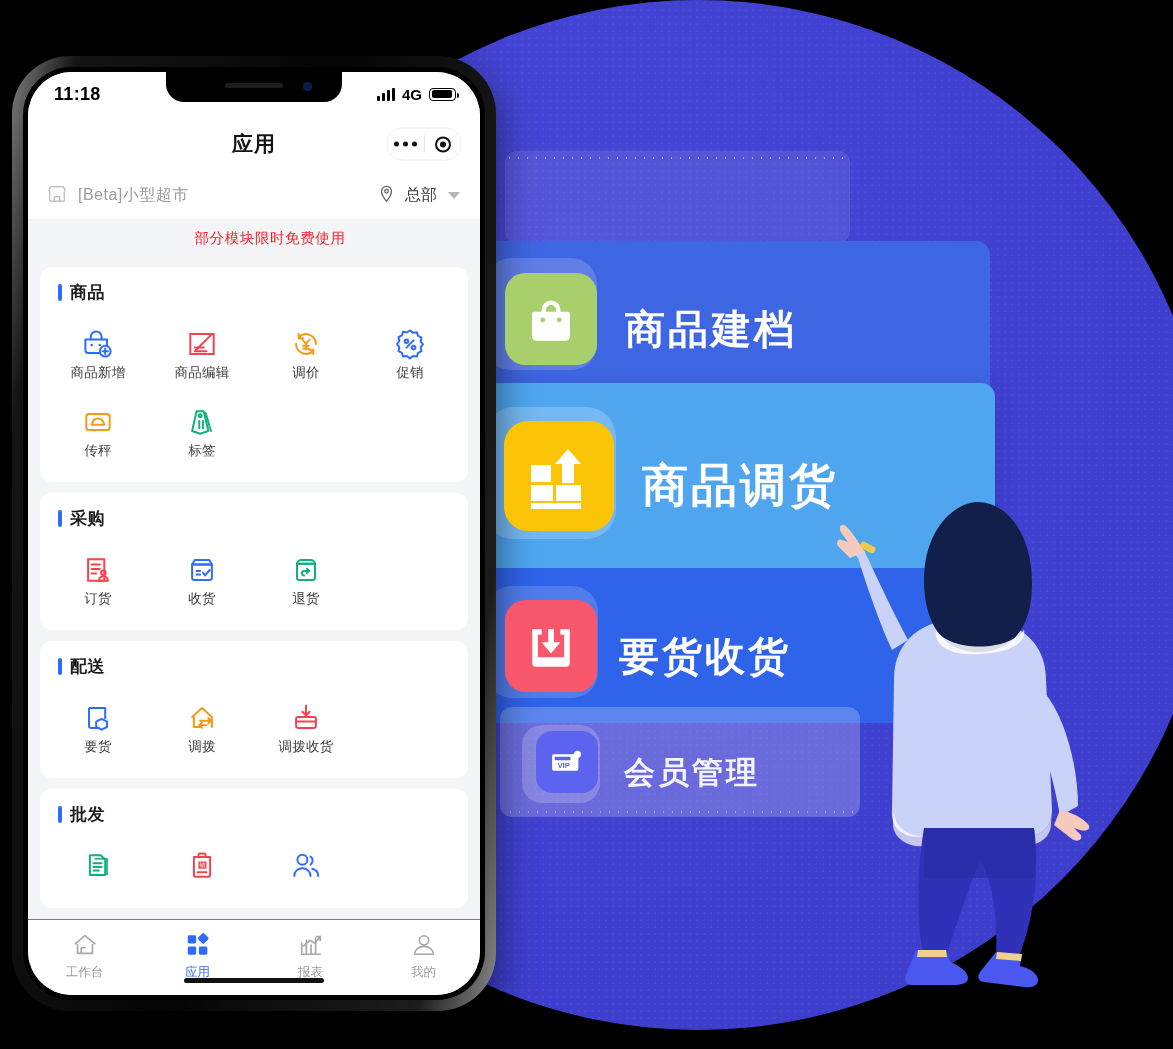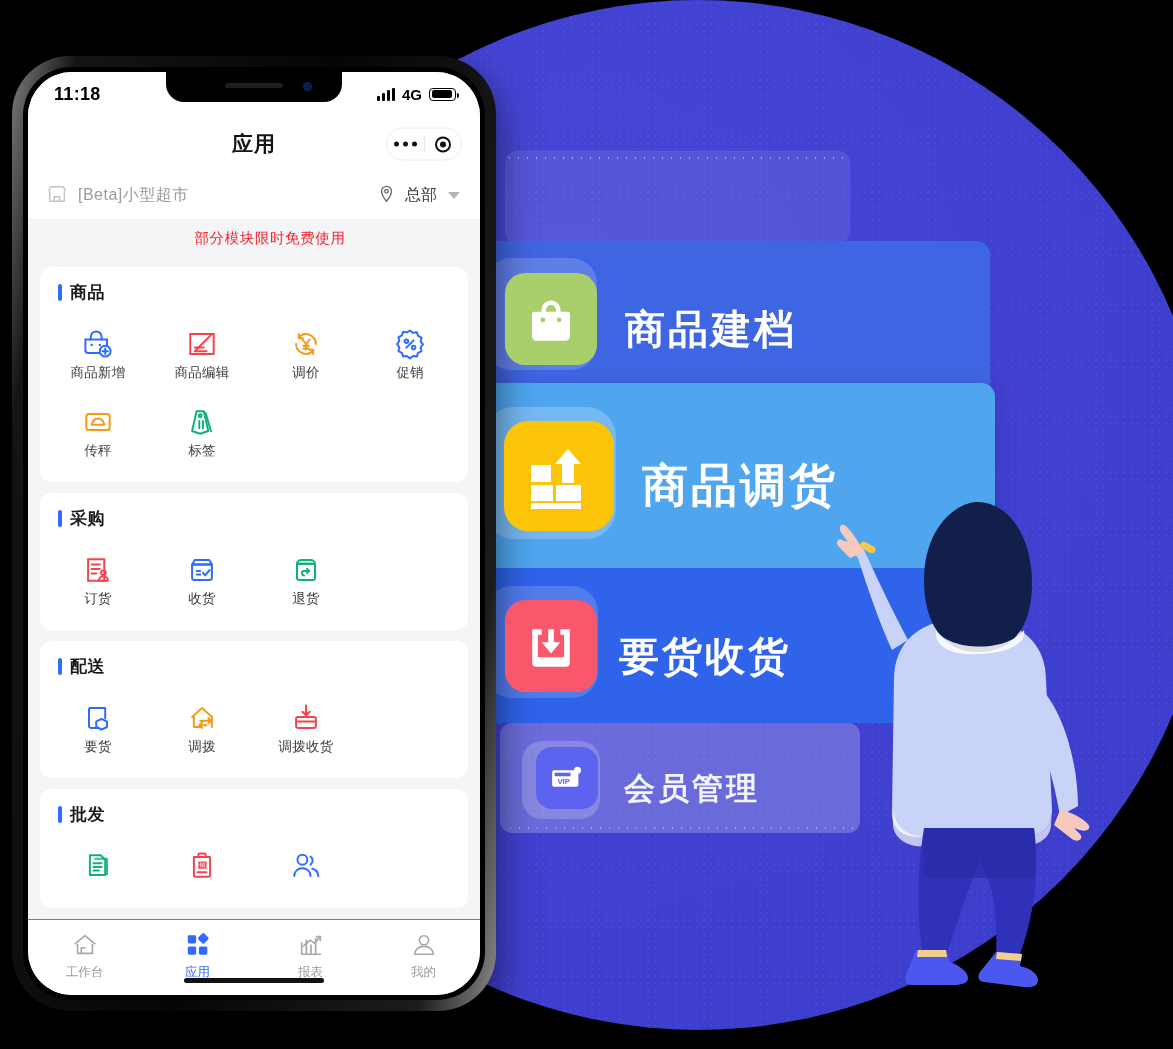--- a/index.html
+++ b/index.html
@@ -70,21 +70,21 @@
   #card-3{
     left:475px; top:568px; width:500px; height:155px;
     background:#2f63ea; padding-left:20px; gap:22px;
   }
   #card-3 .halo{ position:absolute; left:11px; top:18px; width:112px; height:112px;
                  border-radius:26px; background:rgba(255,255,255,.16); }
   #card-3 .cicon{ width:92px; height:92px; background:#f8576c; margin-left:10px; z-index:2;}
 
   
   #card-4{
-    left:500px; top:723px; width:360px; height:110px;
+    left:500px; top:707px; width:360px; height:110px;
     background:rgba(255,255,255,.22); padding-left:28px; gap:26px;
     border-radius:12px;
   }
   #card-4 .halo{ position:absolute; left:22px; top:18px; width:78px; height:78px;
                  border-radius:20px; background:rgba(255,255,255,.20); }
   #card-4 .cicon{ width:62px; height:62px; background:#5b63ef; margin-left:8px; z-index:2;
                   border-radius:16px;}
   #card-4 .ctitle{ font-size:31px; color:rgba(255,255,255,.93); }
   #card-4 .dotline{
     position:absolute; left:6px; right:6px; bottom:4px; height:4px;

